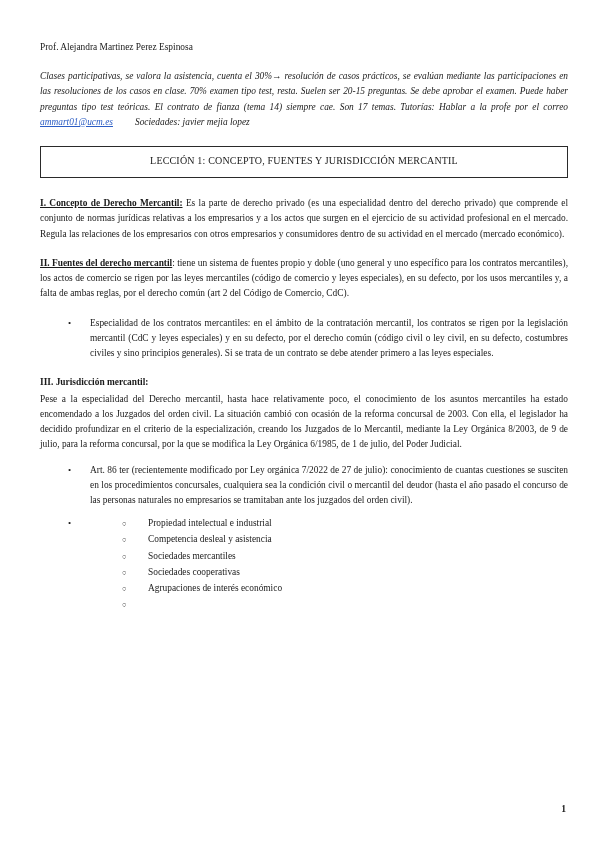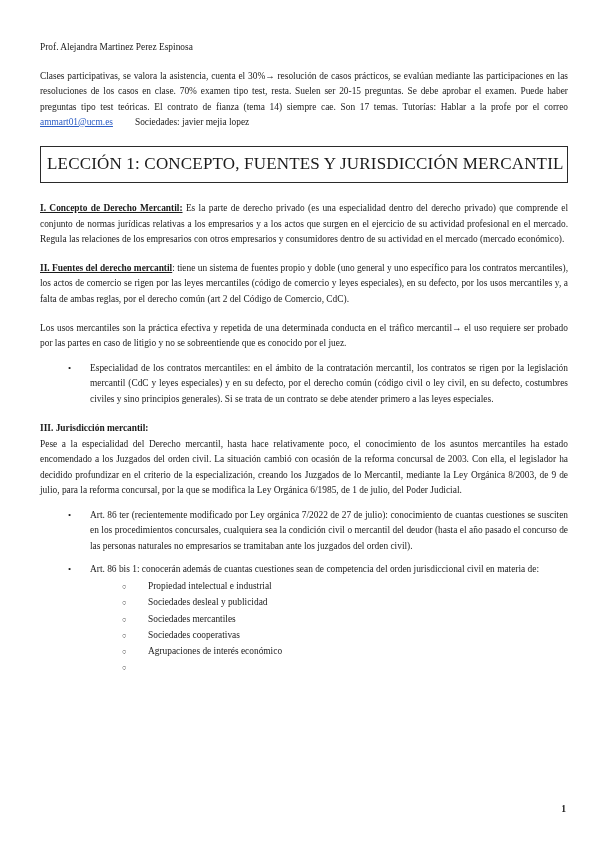--- a/index.html
+++ b/index.html
@@ -39,41 +39,42 @@
   .prof-line {
     font-size: 9.4px;
     line-height: 1.6;
     margin: 0 0 14px 0;
     text-align: left;
   }
 
   .intro-para {
     margin: 0 0 16px 0;
     text-align: justify;
+    font-style: italic;
   }
 
   .email-link {
     color: #2b5cc4;
     text-decoration: underline;
   }
 
   .gap-sep {
     display: inline-block;
     width: 22px;
   }
 
   
   .lesson-box {
     border: 1.6px solid #2a2a2a;
     padding: 7px 6px 8px 6px;
     margin: 10px 0 18px 0;
     text-align: center;
   }
   .lesson-box .lesson-title {
-    font-size: 17px;
+    font-size: 10px;
     letter-spacing: 0.18px;
     line-height: 1.2;
     white-space: nowrap;
   }
 
   
   .section {
     margin: 0 0 14px 0;
   }
   .section:last-of-type {
@@ -163,39 +164,38 @@
       <span class="lesson-title">LECCIÓN 1: CONCEPTO, FUENTES Y JURISDICCIÓN MERCANTIL</span>
     </div>
 
     <div class="section">
       <p class="para"><span class="sec-head">I. Concepto de Derecho Mercantil:</span><span> Es la parte de derecho privado (es una especialidad dentro del derecho privado) que comprende el conjunto de normas jurídicas relativas a los empresarios y a los actos que surgen en el ejercicio de su actividad profesional en el mercado. Regula las relaciones de los empresarios con otros empresarios y consumidores dentro de su actividad en el mercado (mercado económico).</span></p>
     </div>
 
     <div class="section">
       <p class="para"><span class="sec-head">II. Fuentes del derecho mercantil</span><span>: tiene un sistema de fuentes propio y doble (uno general y uno específico para los contratos mercantiles), los actos de comercio se rigen por las leyes mercantiles (código de comercio y leyes especiales), en su defecto, por los usos mercantiles y, a falta de ambas reglas, por el derecho común (art 2 del Código de Comercio, CdC).</span></p>
 
-      <p class="para tight">Los usos mercantiles son la práctica efectiva y repetida de una determinada conducta en el tráfico mercantil→ el uso requiere ser probado por las partes en caso de litigio y no se sobreentiende que es conocido por el juez.</p>
 
       <ul class="lvl1">
         <li><span class="bullet">•</span><span>Especialidad de los contratos mercantiles: en el ámbito de la contratación mercantil, los contratos se rigen por la legislación mercantil (CdC y leyes especiales) y en su defecto, por el derecho común (código civil o ley civil, en su defecto, costumbres civiles y sino principios generales). Si se trata de un contrato se debe atender primero a las leyes especiales.</span></li>
       </ul>
     </div>
 
     <div class="section">
       <span class="sec-head-block">III. Jurisdicción mercantil:</span>
       <p class="para tight">Pese a la especialidad del Derecho mercantil, hasta hace relativamente poco, el conocimiento de los asuntos mercantiles ha estado encomendado a los Juzgados del orden civil. La situación cambió con ocasión de la reforma concursal de 2003. Con ella, el legislador ha decidido profundizar en el criterio de la especialización, creando los Juzgados de lo Mercantil, mediante la Ley Orgánica 8/2003, de 9 de julio, para la reforma concursal, por la que se modifica la Ley Orgánica 6/1985, de 1 de julio, del Poder Judicial.</p>
 
       <ul class="lvl1">
         <li><span class="bullet">•</span><span>Art. 86 ter (recientemente modificado por Ley orgánica 7/2022 de 27 de julio): conocimiento de cuantas cuestiones se susciten en los procedimientos concursales, cualquiera sea la condición civil o mercantil del deudor (hasta el año pasado el concurso de las personas naturales no empresarios se tramitaban ante los juzgados del orden civil).</span>
         </li>
-        <li><span class="bullet">•</span><span>Art. 86 bis 1: conocerán además de cuantas cuestiones sean de competencia del orden jurisdiccional civil en materia de:</span>
+        <li><span class="bullet">•</span>
 
           <ul class="lvl2">
             <li><span class="bullet-o">○</span><span>Propiedad intelectual e industrial</span></li>
-            <li><span class="bullet-o">○</span><span>Sociedades desleal y publicidad</span></li>
+            <li><span class="bullet-o">○</span><span>Competencia desleal y asistencia</span></li>
             <li><span class="bullet-o">○</span><span>Sociedades mercantiles</span></li>
             <li><span class="bullet-o">○</span><span>Sociedades cooperativas</span></li>
             <li><span class="bullet-o">○</span><span>Agrupaciones de interés económico</span></li>
             <li><span class="bullet-o">○</span></li>
           </ul>
         </li>
       </ul>
     </div>
 
   </div>

